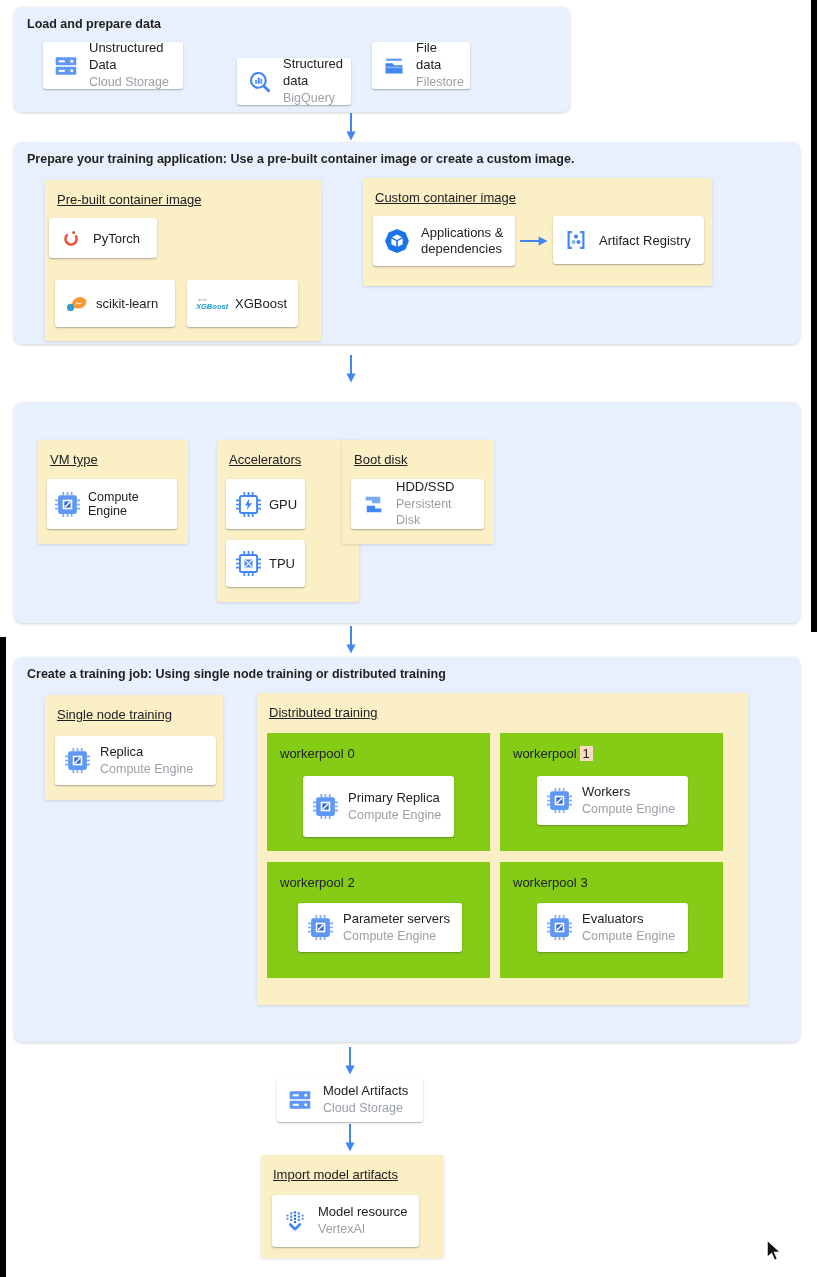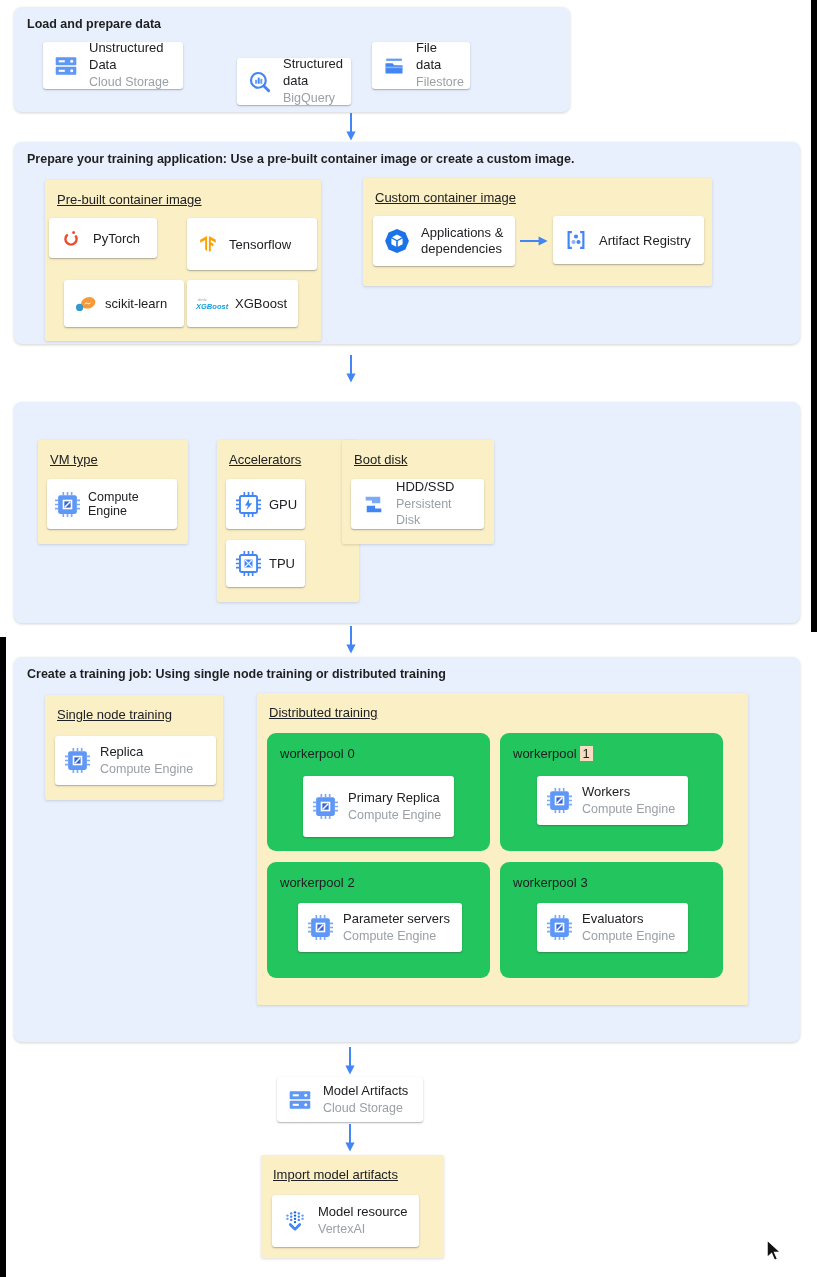--- a/index.html
+++ b/index.html
@@ -2,21 +2,21 @@
 <html><head>
 <meta charset="utf-8">
 <style>
   html,body{margin:0;padding:0;background:#fff;}
   #canvas{position:relative;width:819px;height:1277px;background:#fff;overflow:hidden;
           font-family:"Liberation Sans",sans-serif;-webkit-font-smoothing:antialiased;}
   .sec{position:absolute;background:#e8f0fe;border-radius:8px;box-shadow:0 1px 3px rgba(0,0,0,.18);}
   .sec-title{position:absolute;left:13px;top:10px;font-size:12.5px;font-weight:bold;color:#1f1f1f;white-space:nowrap;}
   .ybox{position:absolute;background:#faefc5;border-radius:2px;box-shadow:0 1px 3px rgba(0,0,0,.14);}
   .ylabel{position:absolute;left:12px;top:12px;font-size:13px;color:#202124;white-space:nowrap;text-decoration:underline;}
-  .pink{position:absolute;background:#22c55e;border-radius:9px;}
+  .pink{position:absolute;background:#84cc16;border-radius:0;}
   .plabel{position:absolute;left:13px;top:13px;font-size:13px;color:#202124;white-space:nowrap;}
   .hl{background:#f8dcc2;padding:0 3px;margin-left:3px;}
   .card{position:absolute;background:#fff;border-radius:3px;box-sizing:border-box;
         box-shadow:0 1px 1px rgba(60,64,67,.28),0 1px 3px rgba(60,64,67,.15);
         display:flex;align-items:center;gap:10px;padding:0 10px;}
   .card .ic{flex:0 0 auto;display:block;}
   .card .txt{display:flex;flex-direction:column;line-height:1.3;min-width:0;}
   .t{font-size:13px;color:#202124;}
   .s{font-size:12.5px;color:#9aa0a6;}
   .ghost{position:absolute;left:6px;top:6px;right:-6px;bottom:-6px;background:#fff;z-index:-1;
@@ -189,27 +189,21 @@
     <div class="sec-title">Prepare your training application: Use a pre-built container image or create a custom image.</div>
 
     <div class="ybox" style="left:31px;top:38px;width:276px;height:161px;">
       <div class="ylabel">Pre-built container image</div>
       <div class="card" style="left:4px;top:38px;width:108px;height:40px;">
         <svg class="ic" width="24" height="24">
             <use href="#i-pt"></use>
           </svg>
         <span class="t">PyTorch</span>
       </div>
-      <div class="card" style="left:142px;top:38px;width:130px;height:52px;">
-        <svg class="ic" width="22" height="22">
-            <use href="#i-tf"></use>
-          </svg>
-        <span class="t">Tensorflow</span>
-      </div>
-      <div class="card" style="left:10px;top:100px;width:120px;height:47px;gap:7px;margin-left:9px;">
+      <div class="card" style="left:10px;top:100px;width:120px;height:47px;gap:7px;">
         <svg class="ic" width="24" height="24">
             <use href="#i-skl"></use>
           </svg>
         <span class="t">scikit-learn</span>
       </div>
       <div class="card" style="left:142px;top:100px;width:111px;height:47px;gap:6px;padding:0 8px;">
         <svg class="ic" width="34" height="20">
             <use href="#i-xgb"></use>
           </svg>
         <span class="t">XGBoost</span>

